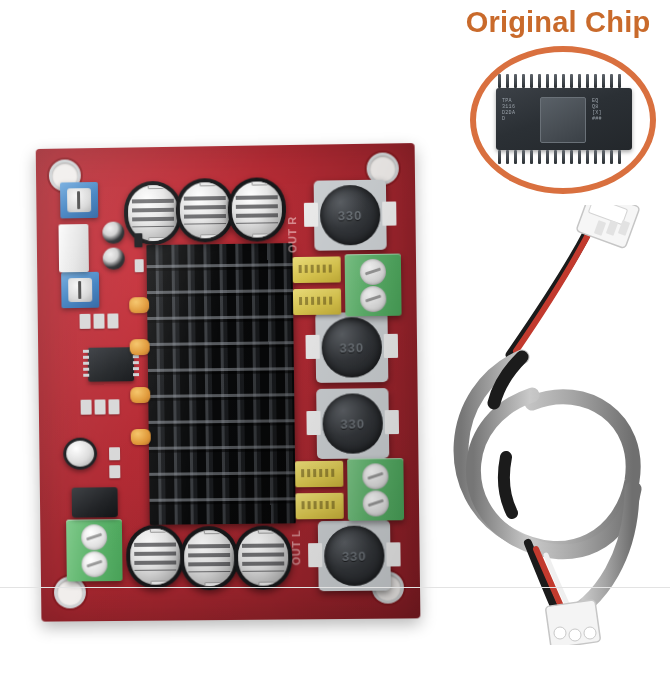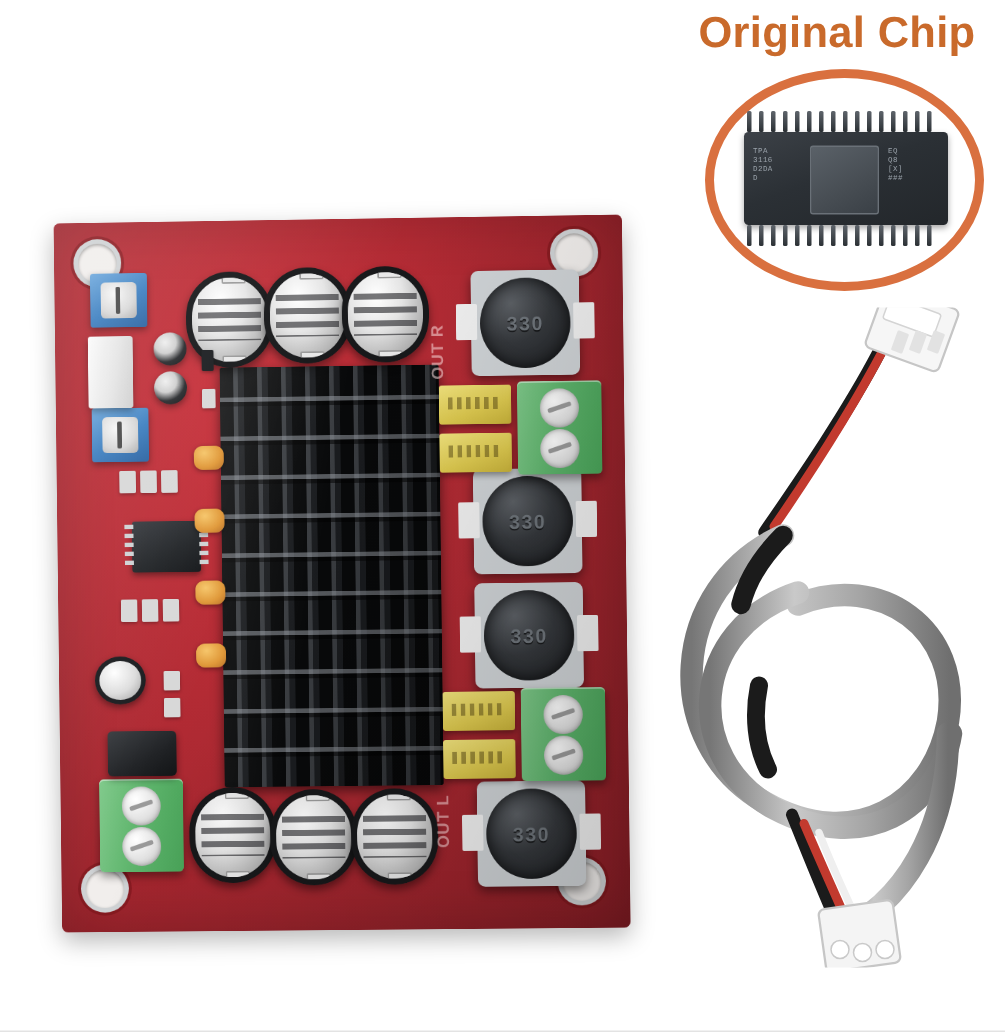--- a/index.html
+++ b/index.html
@@ -3,21 +3,21 @@
 <meta charset="utf-8">
 <style>
   html,body{margin:0;padding:0;}
   body{
     width:670px;height:688px;
     background:#ffffff;
     font-family:"Liberation Sans", sans-serif;
     position:relative;
     overflow:hidden;
   }
-  #stage{position:absolute;left:0;top:0;width:670px;height:688px;}
+  #stage{position:absolute;left:0;top:0;width:670px;height:588px;}
 
   
   .bottom-rule{position:absolute;left:0;bottom:0;width:670px;height:1px;background:#e3e3e3;}
 
   
   .headline{
     position:absolute;left:452px;top:6px;width:212px;
     text-align:center;
     font-size:29px;font-weight:bold;letter-spacing:.2px;
     color:#c96a2b;

